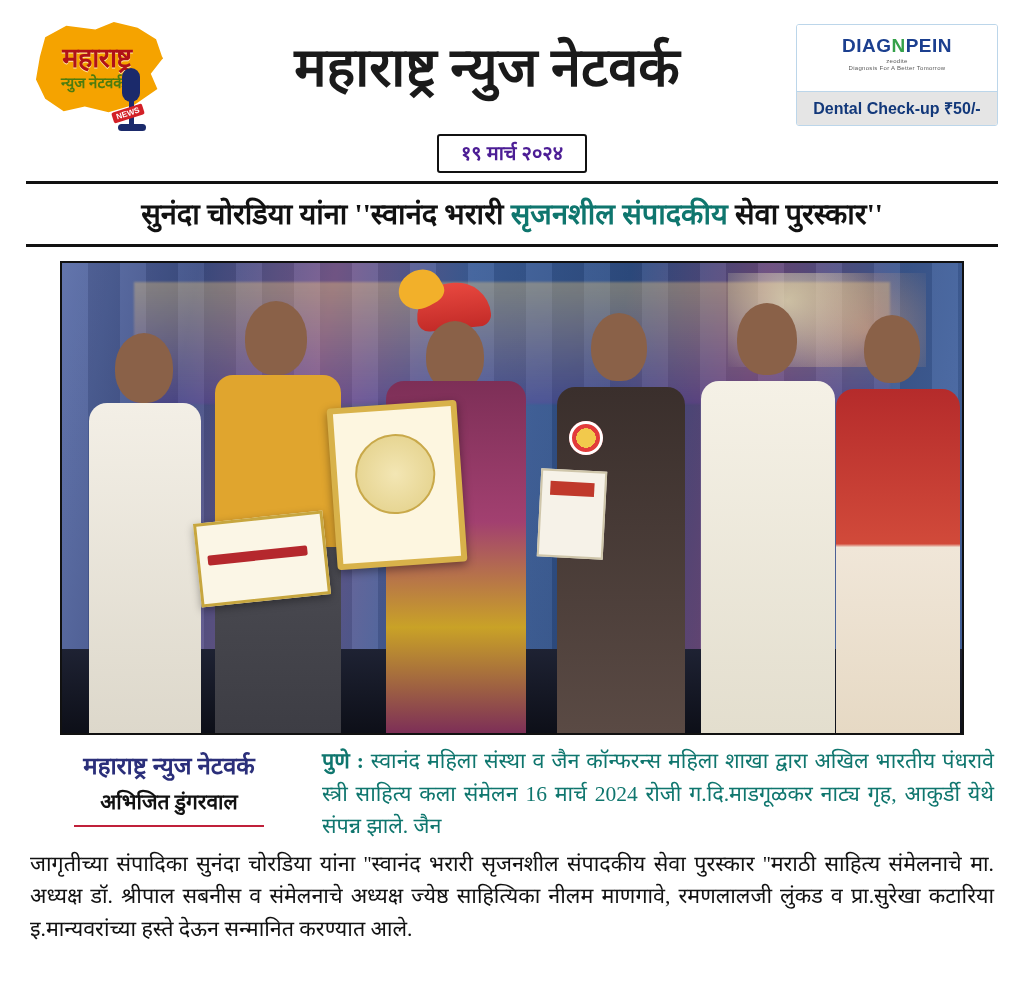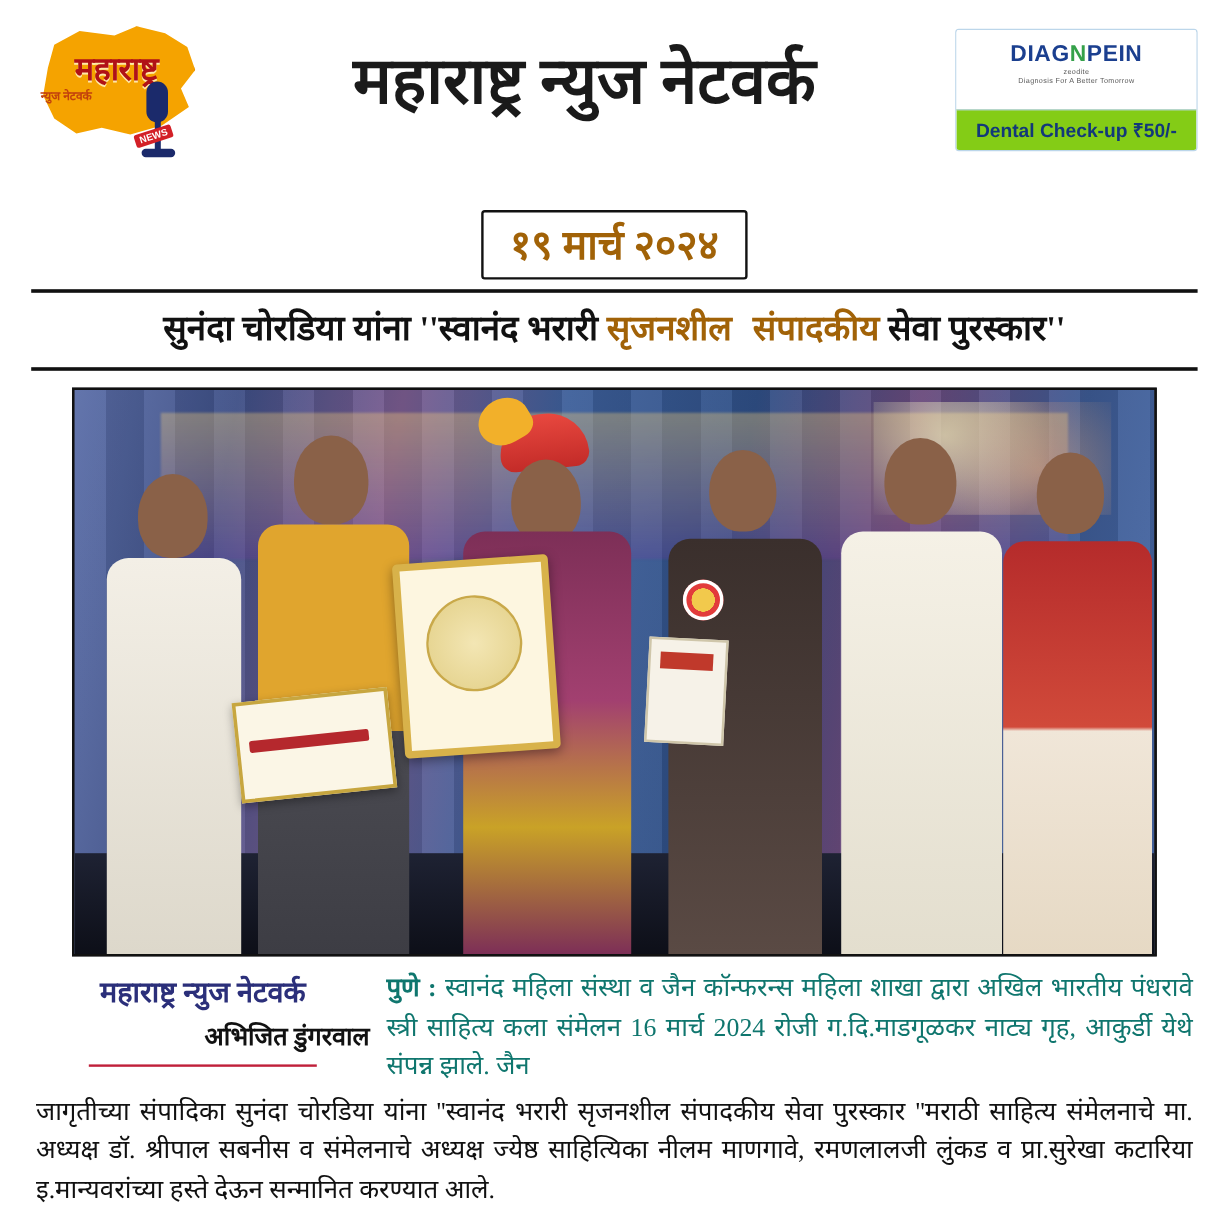--- a/index.html
+++ b/index.html
@@ -60,24 +60,25 @@
     font-size: 27px;
     color: #b01217;
     letter-spacing: -0.5px;
     text-shadow: 0 1px 0 #ffe9a8;
   }
   .map-text-bottom {
     position: absolute;
     left: 8px;
     top: 56px;
     width: 118px;
-    font-family: "Liberation Serif", serif;
-    font-weight: bold;
-    font-size: 10px;
-    color: #c2410c;
+    text-align: center;
+    font-family: "Liberation Serif", serif;
+    font-weight: bold;
+    font-size: 15px;
+    color: #4d7c0f;
   }
   .mic {
     position: absolute;
     left: 96px;
     top: 52px;
     width: 18px;
     height: 34px;
     background: #1b2a6b;
     border-radius: 9px;
   }
@@ -148,21 +149,21 @@
   .ad-brand .leaf {
     color: #35a14a;
   }
   .ad-sub {
     font-size: 6px;
     color: #5a5a5a;
     margin-top: 1px;
     letter-spacing: 0.3px;
   }
   .ad-bottom {
-    background: #84cc16;
+    background: #e5e5e5;
     border-top: 1px solid #bcd6ea;
     text-align: center;
     padding: 5px 4px 6px 4px;
     font-weight: bold;
     font-size: 16px;
     color: #12387a;
   }
 
   
   .date-row {
@@ -170,45 +171,43 @@
     margin-top: -6px;
     margin-bottom: 8px;
   }
   .date-badge {
     display: inline-block;
     border: 2px solid #111;
     border-radius: 3px;
     padding: 3px 22px 5px 22px;
     font-family: "Liberation Serif", serif;
     font-weight: bold;
-    font-size: 34px;
-    color: #a16207;
-    margin-top: 41px;
+    font-size: 20px;
+    color: #4c1d95;
   }
 
   
   .rule {
     height: 3px;
     background: #111;
     margin: 0 26px;
   }
   .headline {
     margin: 0 26px;
     padding: 12px 4px 12px 4px;
     border-bottom: 3px solid #111;
     text-align: center;
     font-family: "Liberation Serif", serif;
     font-weight: bold;
     font-size: 29px;
     color: #111;
     line-height: 1.25;
   }
   .headline .hl-red {
-    color: #a16207;
-    font-family: Liberation Mono, monospace;
+    color: #0f766e;
   }
 
   
   .photo-wrap {
     margin: 14px 60px 10px 60px;
     border: 2px solid #111;
     position: relative;
     height: 470px;
     overflow: hidden;
     background: #2b2b33;
@@ -382,21 +381,20 @@
     font-size: 24px;
     color: #2b2f7a;
     line-height: 1.25;
   }
   .byline-name {
     font-family: "Liberation Serif", serif;
     font-weight: bold;
     font-size: 21px;
     color: #111;
     margin-top: 6px;
-    text-align: right;
   }
   .byline-underline {
     width: 190px;
     height: 2px;
     background: #c0203a;
     margin: 10px auto 0 auto;
   }
   .lead-col {
     margin-left: 292px;
     font-family: "Liberation Serif", serif;

